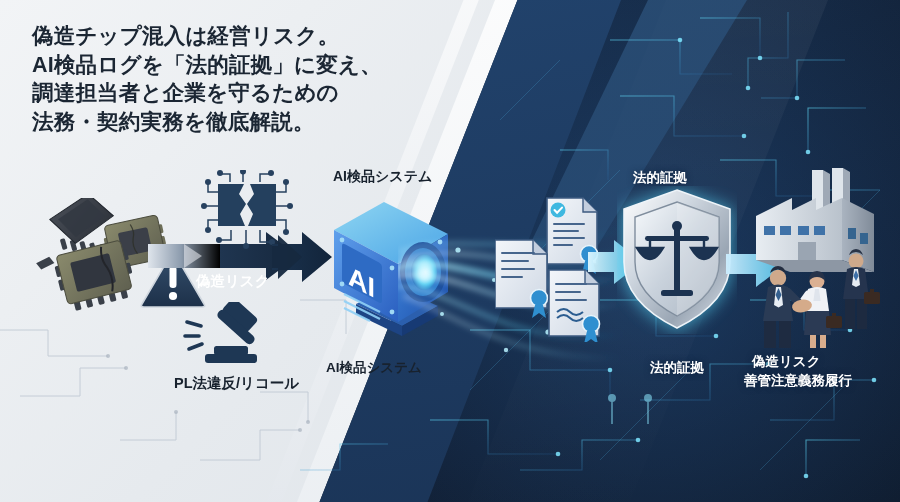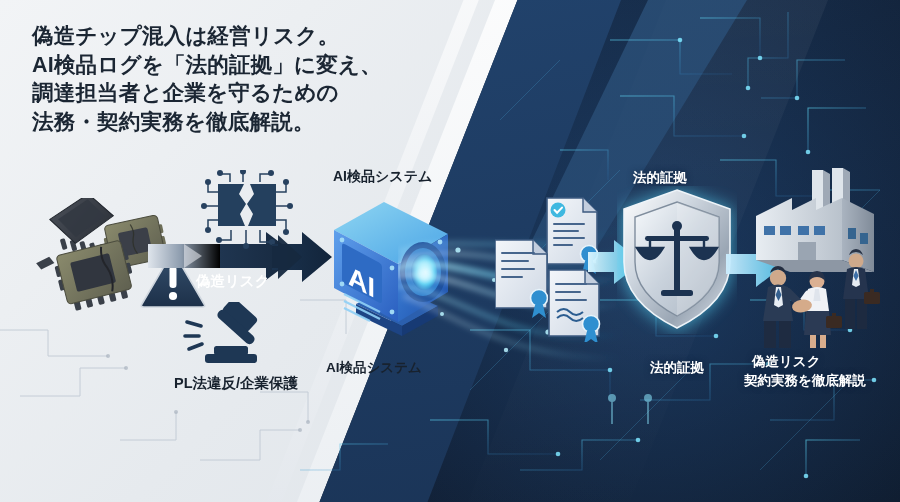--- a/index.html
+++ b/index.html
@@ -641,27 +641,27 @@
       <path d="M19 82 h15 v4 h-15 z" fill="#151e2e"></path>
       <path d="M28 24 l14 14" stroke="#2a3b55" stroke-width="8" stroke-linecap="round"></path>
     </g>
 
     <ellipse cx="46" cy="58" rx="10" ry="6.4" fill="#d5ab8a" transform="rotate(-8 46 58)"></ellipse>
   </svg>
 
 
   <div class="lbl nodrag" id="lbl-risk">偽造リスク</div>
 
-  <div class="lbl dark nodrag" id="lbl-pl">PL法違反/企業保護</div>
+  <div class="lbl dark nodrag" id="lbl-pl">PL法違反/リコール</div>
 
   <div class="lbl dark nodrag" id="lbl-ai-top">AI検品システム</div>
 
   <div class="lbl dark nodrag" id="lbl-ai-bot">AI検品システム</div>
 
   <div class="lbl light nodrag" id="lbl-ev-top">法的証拠</div>
 
   <div class="lbl light nodrag" id="lbl-ev-bot">法的証拠</div>
 
   <div class="lbl light nodrag" id="lbl-corp">偽造リスク</div>
 
-  <div class="lbl light nodrag" id="lbl-duty">契約実務を徹底解説</div>
+  <div class="lbl light nodrag" id="lbl-duty">善管注意義務履行</div>
 
 </div>
 
 </body></html>

